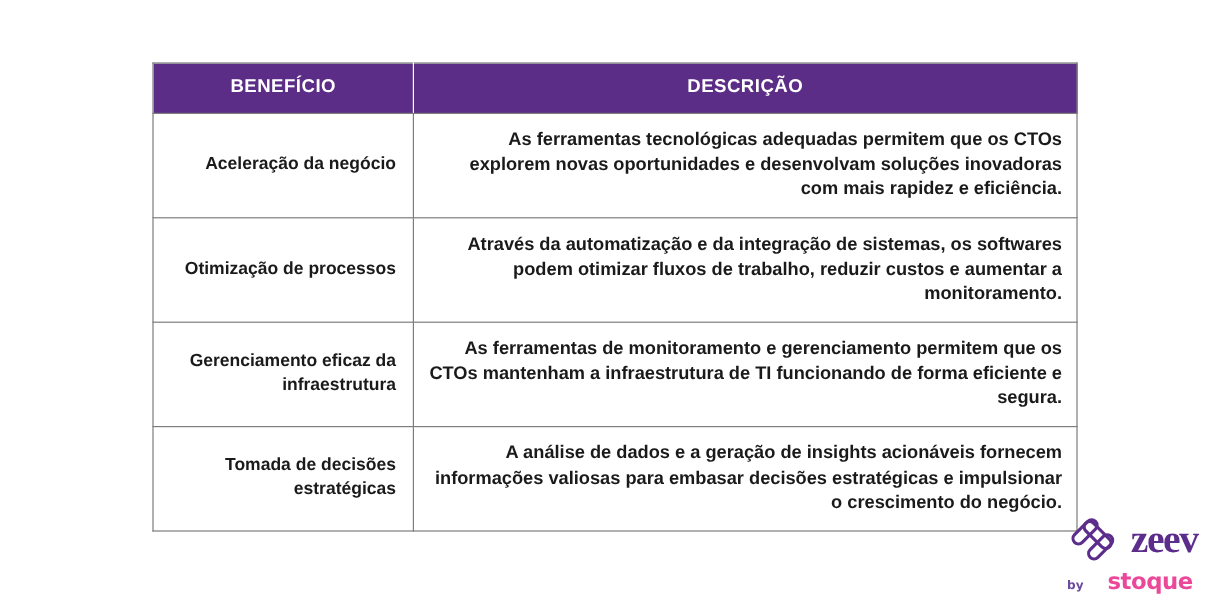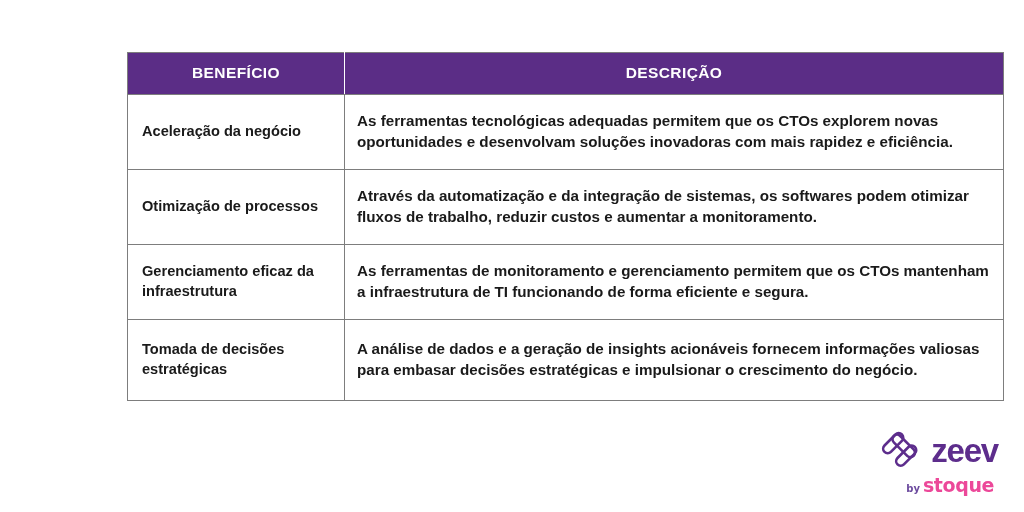--- a/index.html
+++ b/index.html
@@ -50,27 +50,27 @@
     font-size: 15.5px;
     letter-spacing: 0.4px;
     text-align: center;
     padding: 11px 6px 12px 6px;
     border-color: #5B2D86;
     border-bottom-color: #5B2D86;
   }
   thead tr th.col-benefit { border-right: 1px solid #ffffff; }
 
   th.col-benefit { width: 217px; }
-  th.col-desc    { width: 659px; }
+  th.col-desc    { width: 553px; }
 
   tbody td {
     background: #ffffff;
     color: #1a1a1a;
     font-weight: bold;
-    text-align: left;
+    text-align: right;
     vertical-align: middle;
     line-height: 1.36;
   }
 
   tbody td.cell-benefit {
     font-size: 14.6px;
     padding: 12px 14px;
   }
 
   tbody td.cell-desc {
@@ -97,32 +97,32 @@
     display: flex;
     align-items: center;
     gap: 8px;
   }
   .logo-mark {
     width: 46px;
     height: 46px;
     display: block;
   }
   .logo-word {
-    font-family: Liberation Sans, sans-serif;
+    font-family: Liberation Serif, serif;
     font-weight: bold;
     font-size: 33px;
     color: #5D2D8C;
     letter-spacing: -1.2px;
     line-height: 1;
     margin-top: 2px;
   }
   .logo-sub {
     display: flex;
     align-items: baseline;
-    gap: 3px;
+    gap: 20px;
     margin-top: 2px;
     margin-right: 4px;
   }
   .logo-sub-by {
     font-family: "DejaVu Sans", sans-serif;
     font-size: 10px;
     font-weight: bold;
     color: #6C4A9E;
     letter-spacing: 0px;
   }

